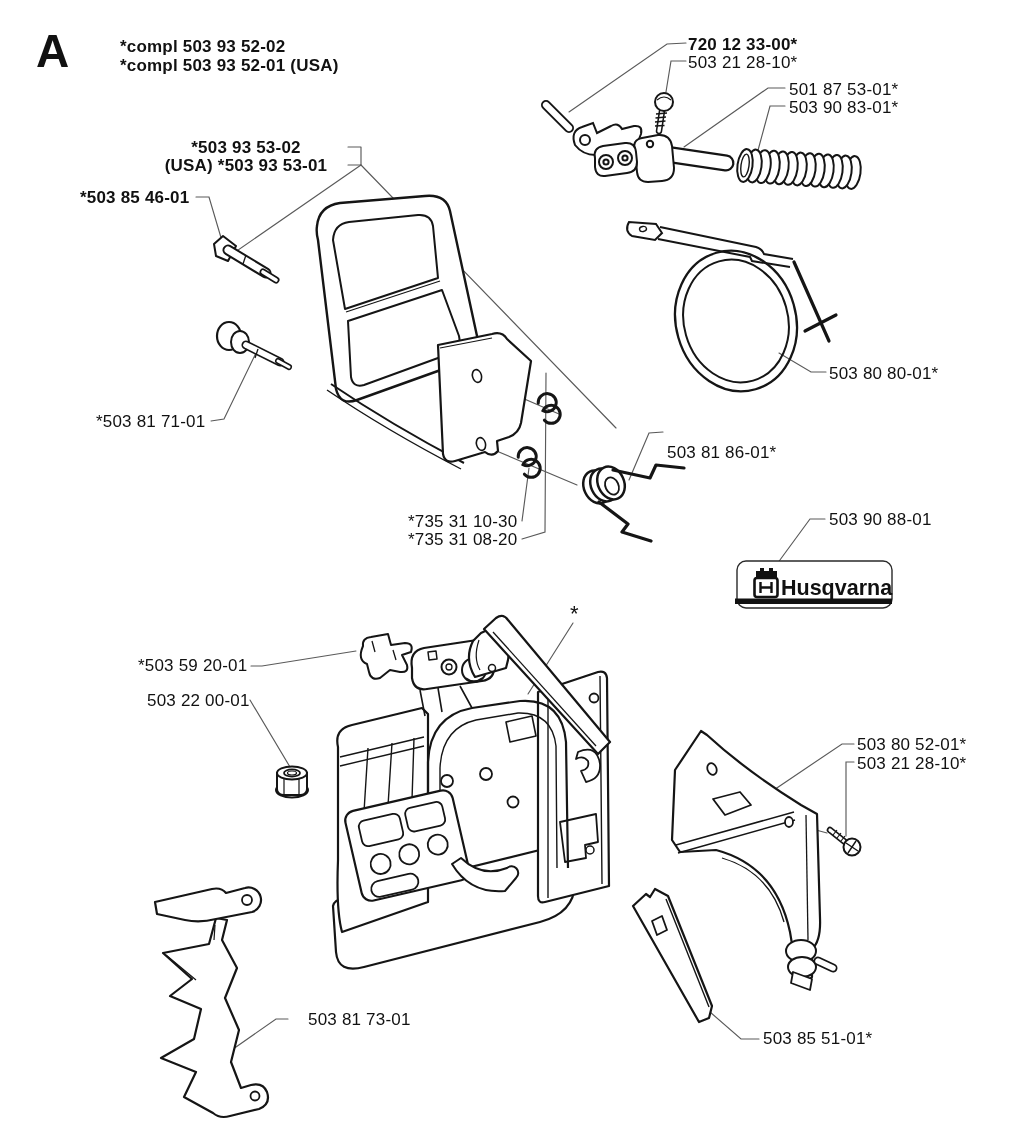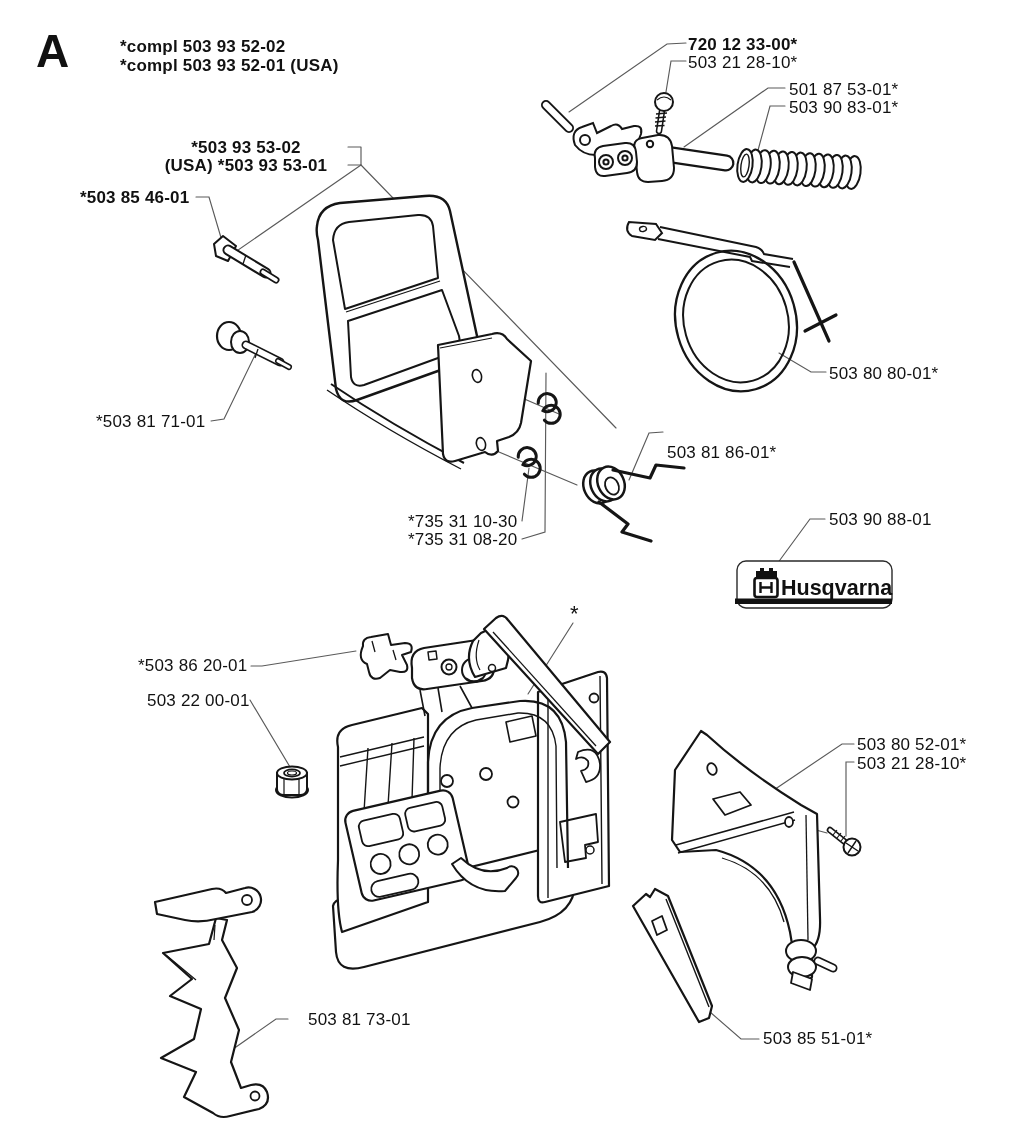--- a/index.html
+++ b/index.html
@@ -296,21 +296,21 @@
   <div class="lbl b r" style="left:146px;top:138px;">*503 93 53-02</div>
   <div class="lbl b r" style="left:146px;top:156px;">(USA) *503 93 53-01</div>
 
   <div class="lbl" style="left:80px;top:188px;font-weight:bold;">*503 85 46-01</div>
   <div class="lbl" style="left:96px;top:412px;">*503 81 71-01</div>
   <div class="lbl" style="left:829px;top:364px;">503 80 80-01*</div>
   <div class="lbl" style="left:667px;top:443px;">503 81 86-01*</div>
   <div class="lbl" style="left:408px;top:512px;">*735 31 10-30</div>
   <div class="lbl" style="left:408px;top:530px;">*735 31 08-20</div>
   <div class="lbl" style="left:829px;top:510px;">503 90 88-01</div>
-  <div class="lbl" style="left:138px;top:656px;">*503 86 20-01</div>
+  <div class="lbl" style="left:138px;top:656px;">*503 59 20-01</div>
   <div class="lbl" style="left:147px;top:691px;">503 22 00-01</div>
   <div class="lbl star" style="left:570px;top:601px;">*</div>
   <div class="lbl" style="left:857px;top:735px;">503 80 52-01*</div>
   <div class="lbl" style="left:857px;top:754px;">503 21 28-10*</div>
   <div class="lbl" style="left:292px;top:1010px;margin-left:16px;">503 81 73-01</div>
   <div class="lbl" style="left:763px;top:1029px;">503 85 51-01*</div>
 
 </div>
 
 </body></html>

